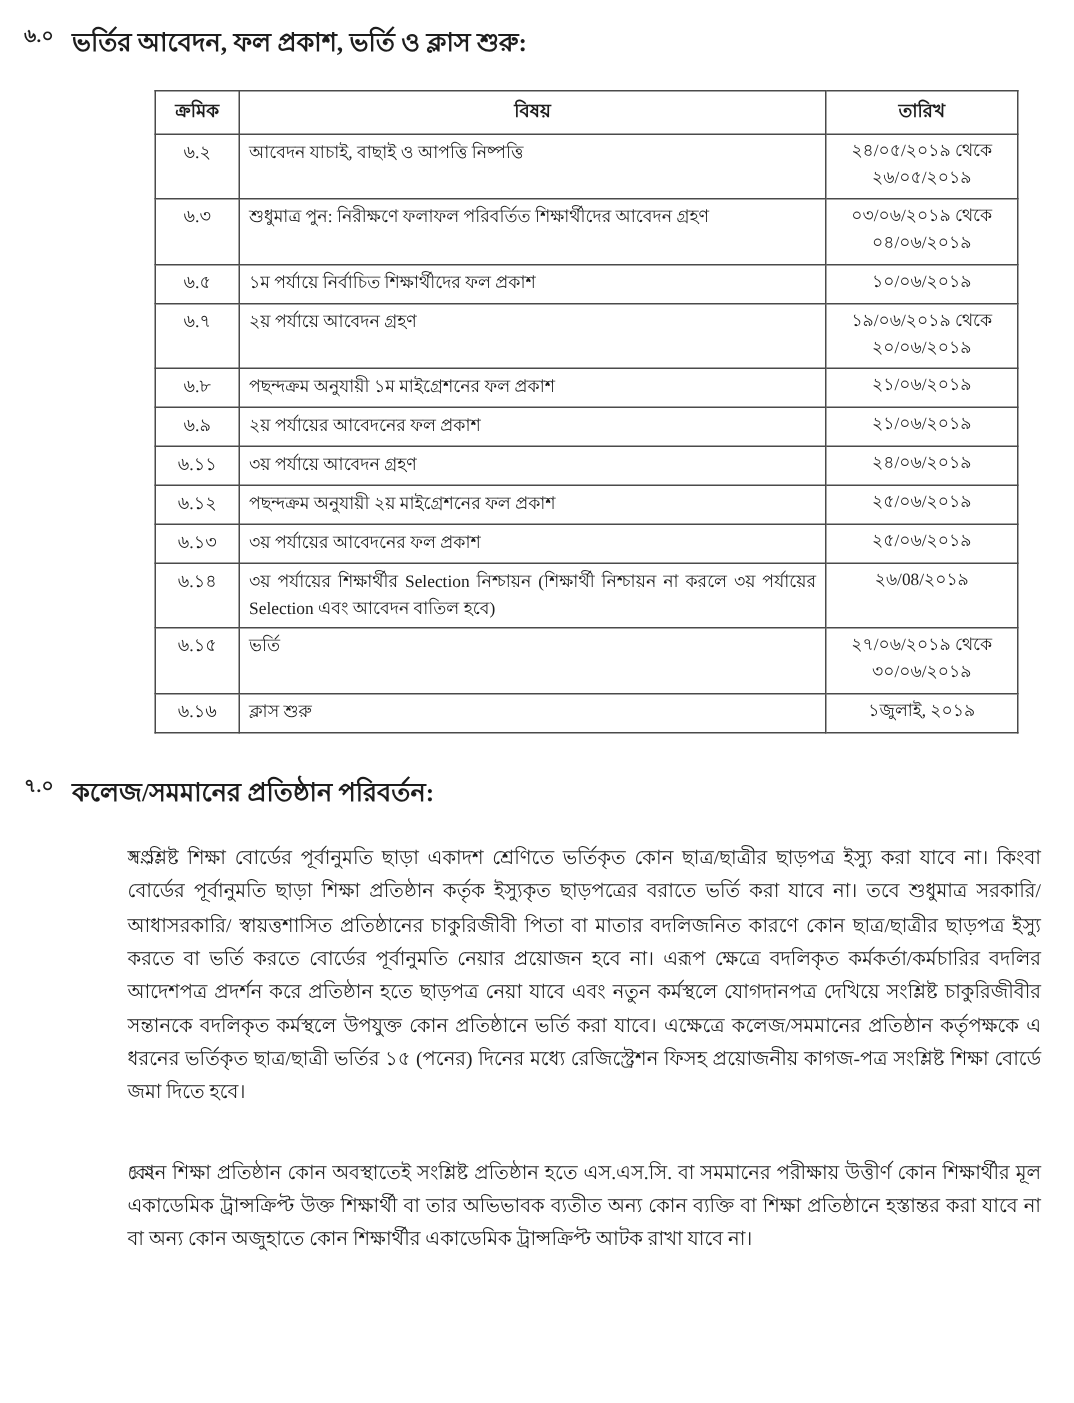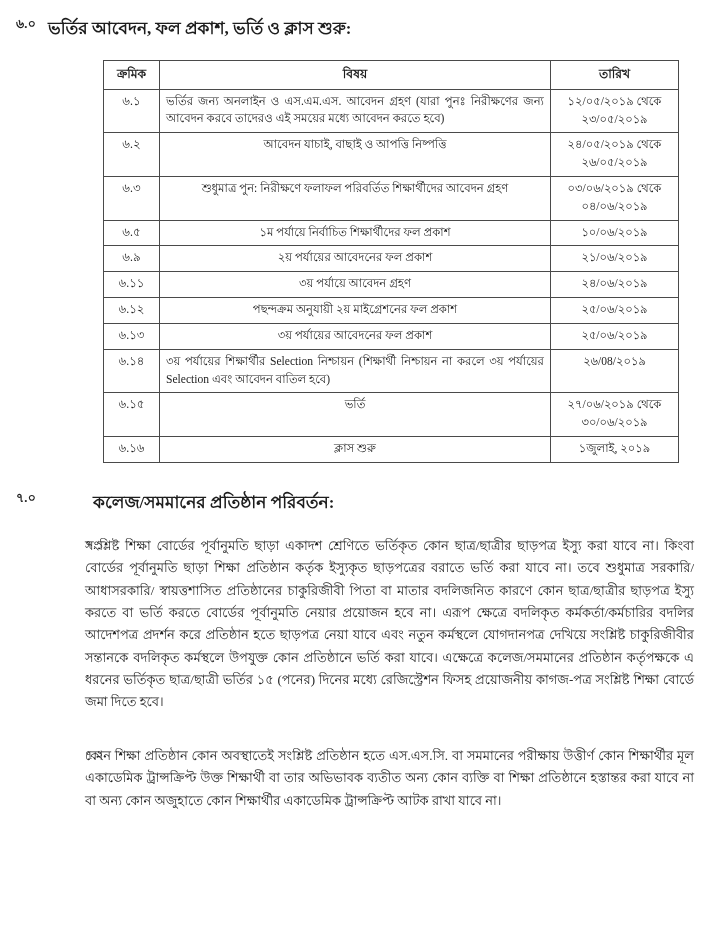--- a/index.html
+++ b/index.html
@@ -80,30 +80,30 @@
     text-align: center;
     font-size: 11.8px;
     white-space: nowrap;
   }
   td.topic {
     text-align: justify;
     text-justify: inter-word;
     hyphens: none;
   }
   td.topic.single {
-    text-align: center;
+    text-align: left;
   }
   td.date {
     text-align: center;
     font-size: 11.5px;
     line-height: 1.55;
   }
 
   
-  #section-7-head { margin-top: 26px; gap: 45px; }
+  #section-7-head { margin-top: 26px; }
 
   .clause {
     display: flex;
     align-items: flex-start;
     margin-top: 18px;
     padding-right: 22px;
   }
   .clause-num {
     width: 85px;
     flex: 0 0 85px;
@@ -140,40 +140,45 @@
       </colgroup>
       <thead>
         <tr>
           <th>ক্রমিক</th>
           <th>বিষয়</th>
           <th>তারিখ</th>
         </tr>
       </thead>
       <tbody id="schedule-body">
           <tr>
-            <td class="sl">৬.১</td>
-            <td class="topic">ভর্তির জন্য অনলাইন ও এস.এম.এস. আবেদন গ্রহণ  (যারা পুনঃ নিরীক্ষণের জন্য আবেদন করবে তাদেরও এই সময়ের মধ্যে আবেদন করতে হবে)</td>
-            <td class="date">১২/০৫/২০১৯ থেকে ২৩/০৫/২০১৯</td>
-          </tr>
-          <tr>
             <td class="sl">৬.২</td>
             <td class="topic single">আবেদন যাচাই, বাছাই ও আপত্তি নিষ্পত্তি</td>
             <td class="date">২৪/০৫/২০১৯ থেকে ২৬/০৫/২০১৯</td>
           </tr>
           <tr>
             <td class="sl">৬.৩</td>
             <td class="topic single">শুধুমাত্র পুন: নিরীক্ষণে ফলাফল পরিবর্তিত শিক্ষার্থীদের আবেদন গ্রহণ</td>
             <td class="date">০৩/০৬/২০১৯ থেকে ০৪/০৬/২০১৯</td>
           </tr>
           <tr>
             <td class="sl">৬.৫</td>
             <td class="topic single">১ম পর্যায়ে নির্বাচিত শিক্ষার্থীদের ফল প্রকাশ</td>
             <td class="date">১০/০৬/২০১৯</td>
           </tr>
           <tr>
+            <td class="sl">৬.৭</td>
+            <td class="topic single">২য় পর্যায়ে আবেদন গ্রহণ</td>
+            <td class="date">১৯/০৬/২০১৯ থেকে ২০/০৬/২০১৯</td>
+          </tr>
+          <tr>
+            <td class="sl">৬.৮</td>
+            <td class="topic single">পছন্দক্রম অনুযায়ী ১ম মাইগ্রেশনের ফল প্রকাশ</td>
+            <td class="date">২১/০৬/২০১৯</td>
+          </tr>
+          <tr>
             <td class="sl">৬.৯</td>
             <td class="topic single">২য় পর্যায়ের আবেদনের ফল প্রকাশ</td>
             <td class="date">২১/০৬/২০১৯</td>
           </tr>
           <tr>
             <td class="sl">৬.১১</td>
             <td class="topic single">৩য় পর্যায়ে আবেদন গ্রহণ</td>
             <td class="date">২৪/০৬/২০১৯</td>
           </tr>
           <tr>

